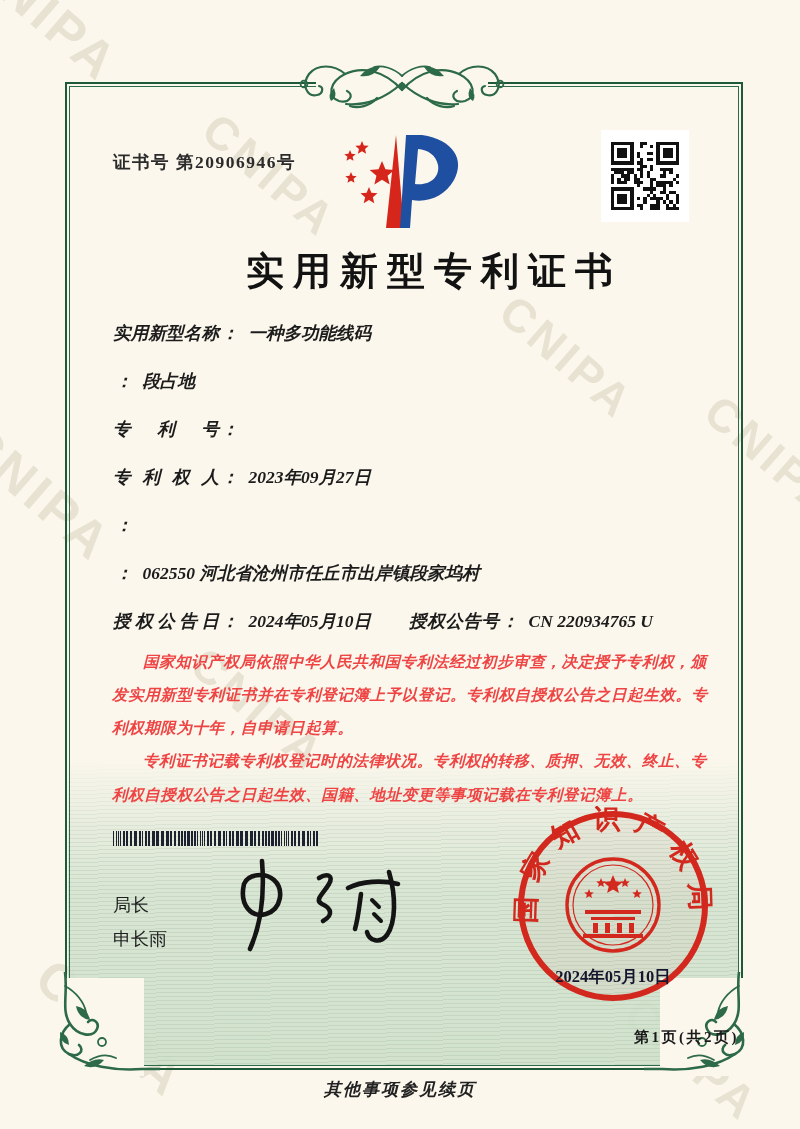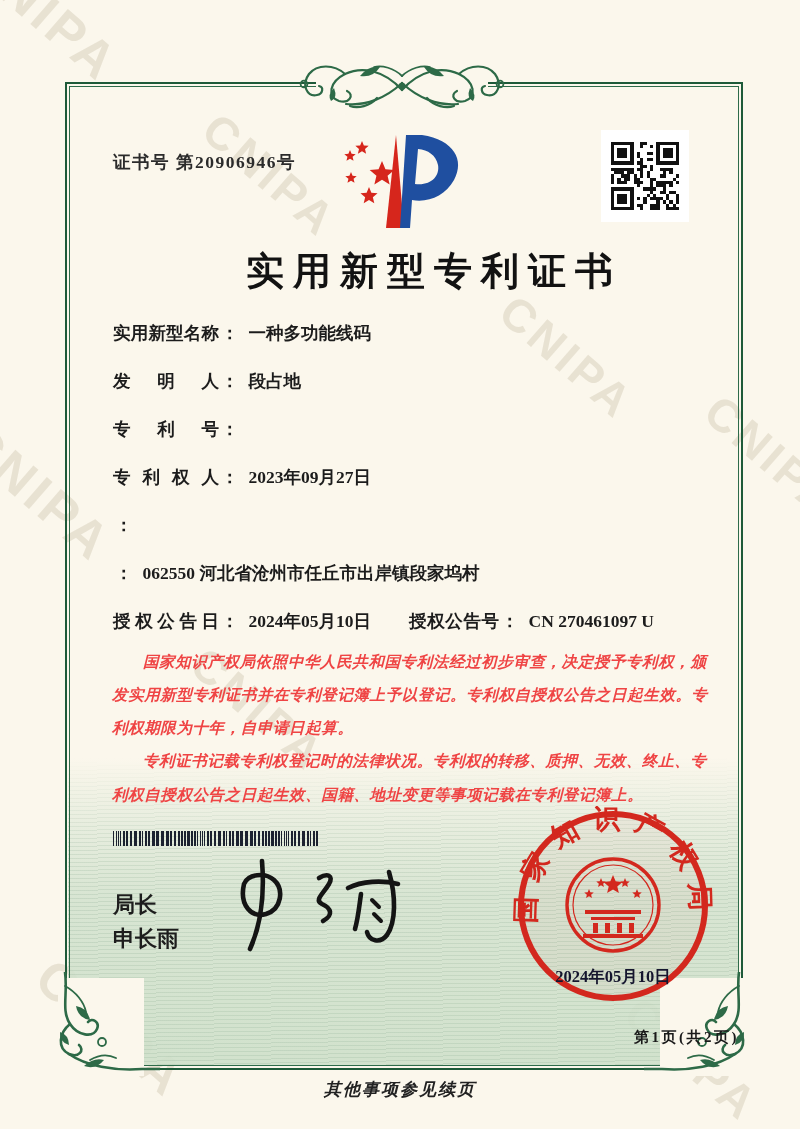--- a/index.html
+++ b/index.html
@@ -36,35 +36,35 @@
   
   .content{position:absolute;inset:0;z-index:6;}
   .cert-no{position:absolute;left:113px;top:150px;font-size:17.5px;font-weight:600;
       color:#2b2b2b;letter-spacing:1.5px;}
   .logo{position:absolute;left:338px;top:132px;width:130px;height:98px;}
   .qr-box{position:absolute;left:601px;top:130px;width:88px;height:92px;background:#fff;
       display:flex;align-items:center;justify-content:center;}
   .title{position:absolute;left:55px;top:246px;width:758px;text-align:center;
       font-size:38px;font-weight:bold;letter-spacing:9px;color:#121212;}
 
-  .fields{position:absolute;left:113px;top:309px;width:600px;}
+  .fields{position:absolute;left:113px;top:309px;width:600px;font-style:italic;}
   .frow{display:flex;height:48px;line-height:48px;font-size:17.5px;font-weight:600;color:#1c1c1c;}
   .flabel{display:inline-block;width:106px;text-align:justify;text-align-last:justify;}
   .colon{margin:0 10px 0 2px;}
   .fvalue{white-space:nowrap;}
   .fgroup2{margin-left:38px;display:flex;}
   .fgroup2 .flabel{width:90px;}
 
   .legal{position:absolute;left:112px;top:645px;width:596px;}
   .legal p{margin:0;font-size:15.5px;line-height:2.14;text-indent:2em;
       font-style:italic;font-weight:600;letter-spacing:.6px;color:#ef4444;}
 
   .barcode{position:absolute;left:113px;top:831px;width:208px;height:15px;}
   .issuer{position:absolute;left:113px;top:888px;font-family:"Liberation Sans",sans-serif;
-      font-size:22px;font-weight:700;color:#1d1d1d;line-height:34px;}
+      font-size:18px;font-weight:400;color:#1d1d1d;line-height:34px;}
   .signature{position:absolute;left:222px;top:856px;width:195px;height:98px;}
 
   .seal{position:absolute;left:513px;top:806px;width:200px;height:200px;z-index:7;}
 
   .page-info{position:absolute;left:65px;top:1028px;width:674px;text-align:right;
       font-size:15px;font-weight:bold;letter-spacing:2.5px;color:#1a1a1a;z-index:6;}
   .footer-note{position:absolute;left:0;top:1078px;width:800px;text-align:center;
       font-size:17px;font-style:italic;font-weight:600;letter-spacing:2px;color:#222;}
 </style>
 </head>
@@ -295,21 +295,20 @@
 
     <div class="title">实用新型专利证书</div>
 
     <div class="fields">
       <div class="frow">
         <span class="flabel">实用新型名称</span>
           <span class="colon">：</span>
           <span class="fvalue">一种多功能线码</span>
       </div>
       <div class="frow">
-        <span class="flabel">发明人</span>
           <span class="colon">：</span>
           <span class="fvalue">段占地</span>
       </div>
       <div class="frow">
         <span class="flabel">专利号</span>
           <span class="colon">：</span>
       </div>
       <div class="frow">
         <span class="flabel">专利权人</span>
           <span class="colon">：</span>
@@ -322,21 +321,21 @@
           <span class="colon">：</span>
           <span class="fvalue">062550 河北省沧州市任丘市出岸镇段家坞村</span>
       </div>
       <div class="frow">
         <span class="flabel">授权公告日</span>
           <span class="colon">：</span>
           <span class="fvalue">2024年05月10日</span>
         <span class="fgroup2">
           <span class="flabel">授权公告号</span>
             <span class="colon">：</span>
-            <span class="fvalue">CN 270461097 U</span>
+            <span class="fvalue">CN 220934765 U</span>
         </span>
       </div>
     </div>
 
     <div class="legal">
       <p>国家知识产权局依照中华人民共和国专利法经过初步审查，决定授予专利权，颁发实用新型专利证书并在专利登记簿上予以登记。专利权自授权公告之日起生效。专利权期限为十年，自申请日起算。</p>
       <p>专利证书记载专利权登记时的法律状况。专利权的转移、质押、无效、终止、专利权自授权公告之日起生效、国籍、地址变更等事项记载在专利登记簿上。</p>
     </div>
 
     <svg id="barcode" class="barcode" viewBox="0 0 208 15" preserveAspectRatio="none">

